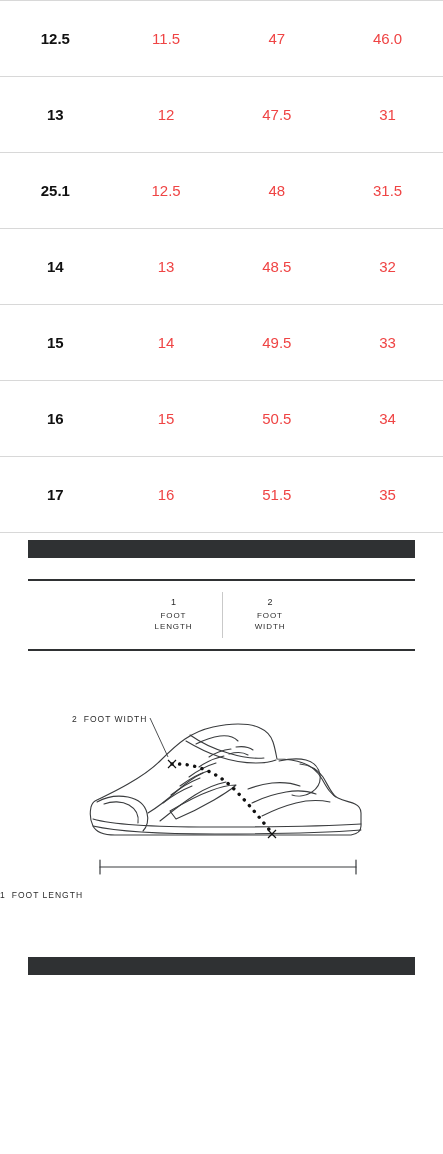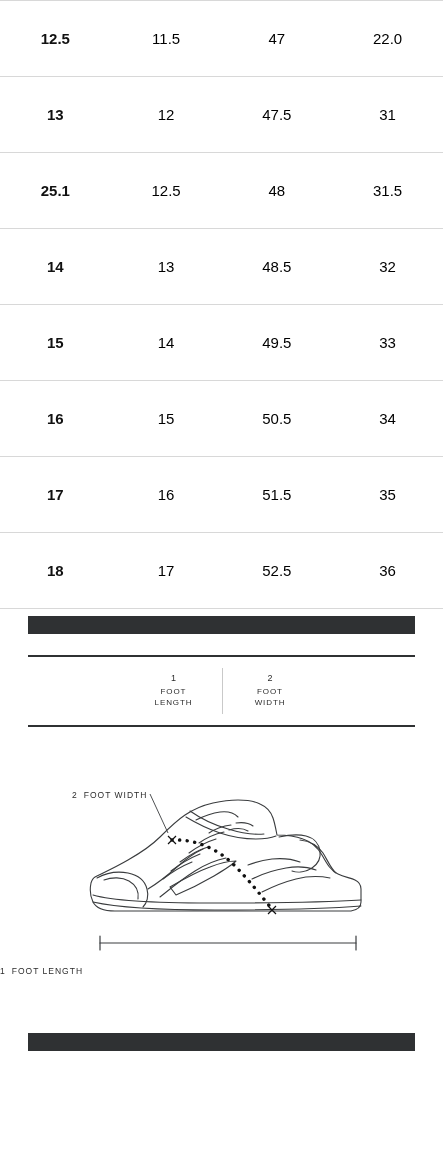--- a/index.html
+++ b/index.html
@@ -30,21 +30,21 @@
   }
   .size-table tr {
     height: 76px;
     margin-left: 16px;
   }
   .size-table td {
     border-bottom: 1px solid #d8d8d8;
     text-align: center;
     vertical-align: middle;
     font-size: 15px;
-    color: #000000;
+    color: #ef4444;
     font-weight: 400;
     padding: 0;
   }
   .size-table tr:first-child td {
     border-top: 1px solid #d8d8d8;
   }
   .size-table td.col-first {
     font-weight: bold;
     font-size: 15px;
     color: #111111;
@@ -152,21 +152,21 @@
       <col class="c1">
         <col class="c2">
         <col class="c3">
         <col class="c4">
     </colgroup>
     <tbody>
       <tr>
         <td class="col-first">12.5</td>
         <td>11.5</td>
         <td>47</td>
-        <td>22.0</td>
+        <td>46.0</td>
       </tr>
       <tr>
         <td class="col-first">13</td>
         <td>12</td>
         <td>47.5</td>
         <td>31</td>
       </tr>
       <tr>
         <td class="col-first">25.1</td>
         <td>12.5</td>
@@ -189,26 +189,20 @@
         <td class="col-first">16</td>
         <td>15</td>
         <td>50.5</td>
         <td>34</td>
       </tr>
       <tr>
         <td class="col-first">17</td>
         <td>16</td>
         <td>51.5</td>
         <td>35</td>
-      </tr>
-      <tr>
-        <td class="col-first">18</td>
-        <td>17</td>
-        <td>52.5</td>
-        <td>36</td>
       </tr>
     </tbody>
   </table>
 
   <div class="dark-bar"></div>
 
   <div class="legend-block">
     <div class="legend-inner">
       <div class="legend-item">
         <span class="legend-num">1</span>

